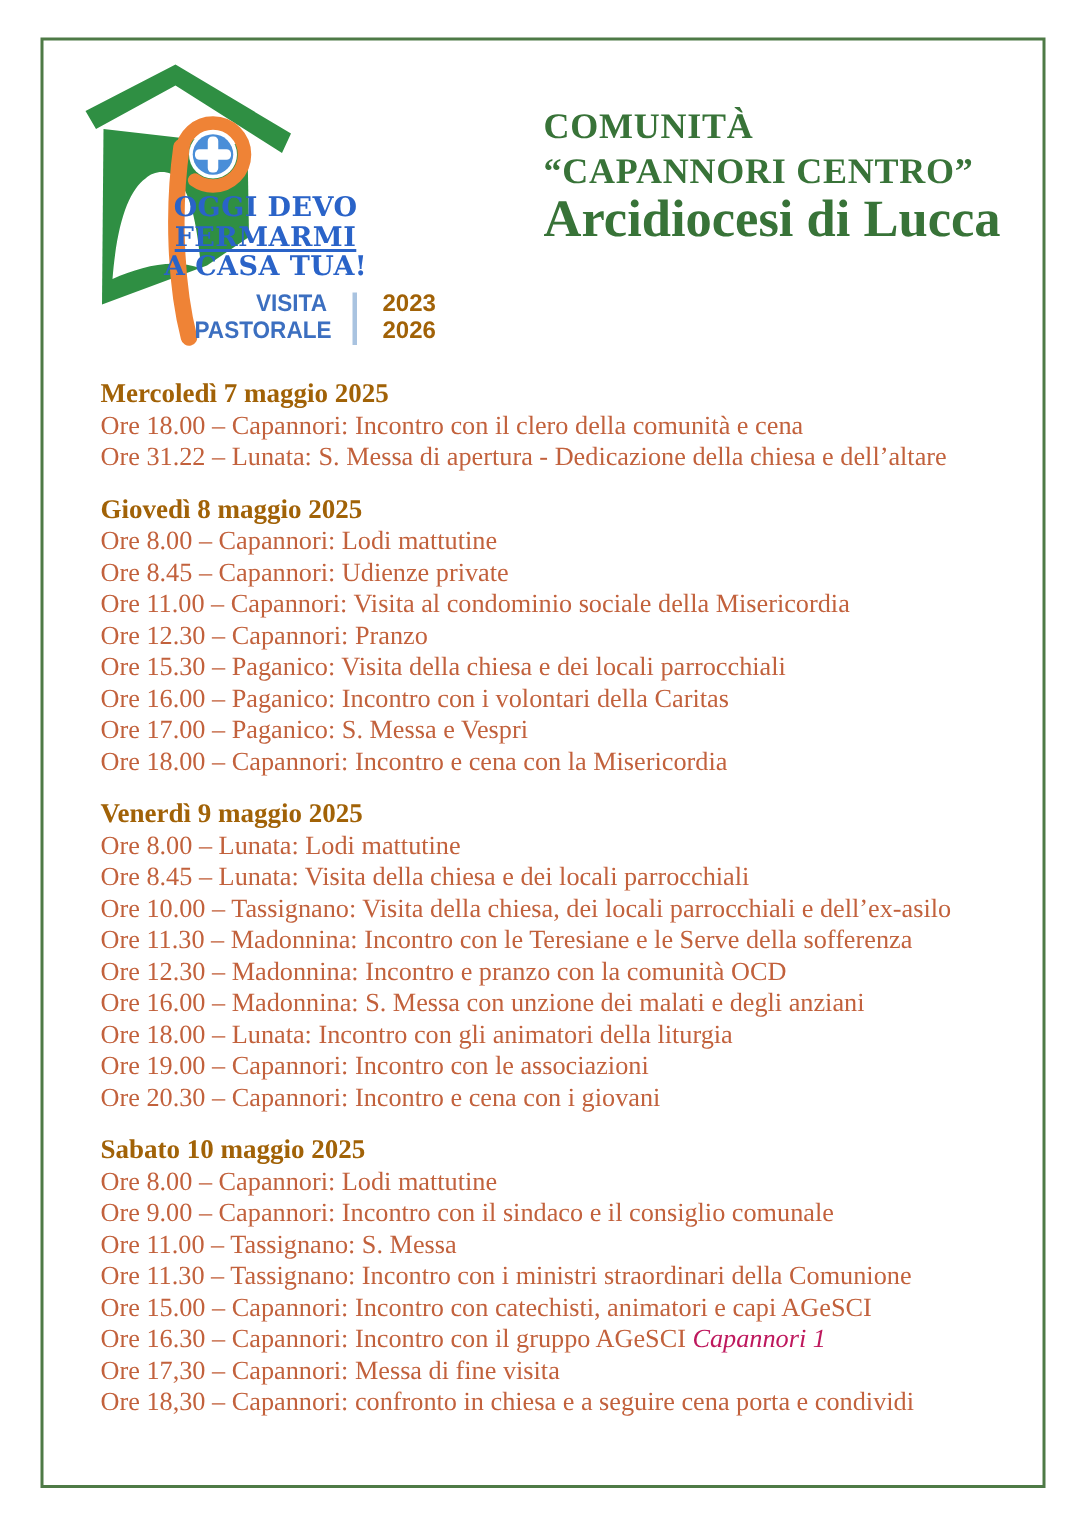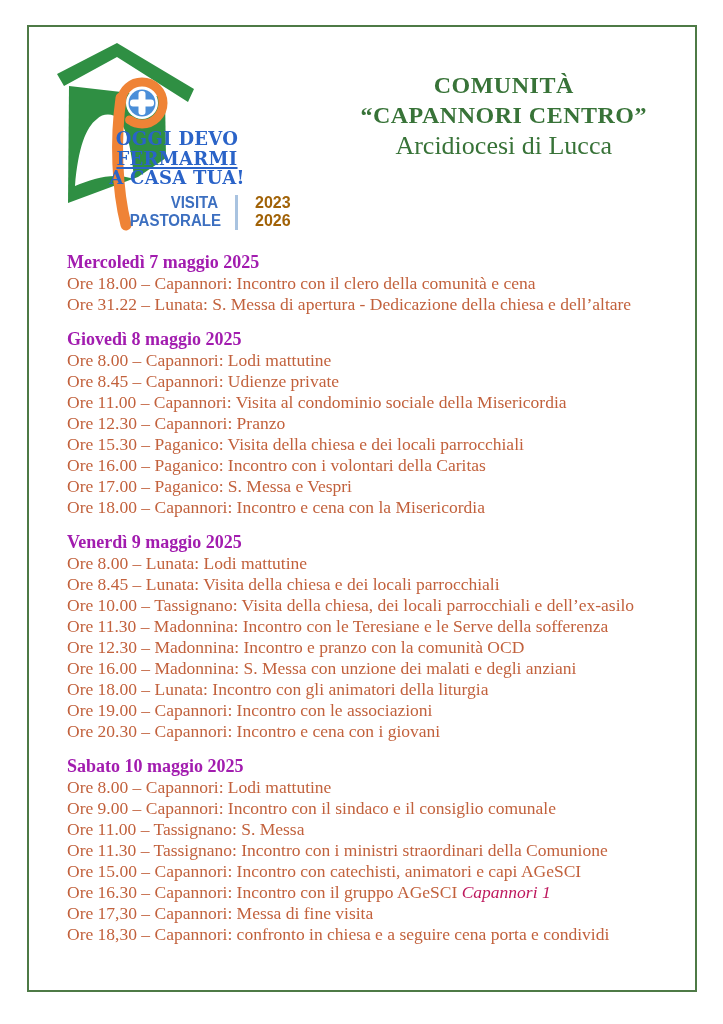--- a/index.html
+++ b/index.html
@@ -15,28 +15,28 @@
                white-space:nowrap;}
   .slogan-line.u{text-decoration:underline;text-decoration-thickness:2px;text-underline-offset:2px;}
   .visita{position:absolute;left:124px;top:194px;display:flex;align-items:center;gap:12px;}
   .v-words{width:94px;text-align:right;font-family:"Liberation Sans",sans-serif;
            font-weight:700;font-size:16px;line-height:18px;color:#3c6fc0;
            transform:scaleX(.94);transform-origin:right center;}
   .v-div{width:3px;height:35px;background:#a9c3e0;margin:0 5px;}
   .v-years{font-family:"Liberation Sans",sans-serif;font-weight:700;
            font-size:16px;line-height:18px;color:#a16207;}
   
-  .org{position:absolute;right:76px;top:70px;text-align:center;color:#387338;}
+  .org{position:absolute;right:56px;top:70px;text-align:left;color:#387338;}
   .org-caps{font-weight:700;font-size:24px;line-height:30px;letter-spacing:.5px;
             white-space:nowrap;}
-  .org-sub{font-weight:400;font-size:26px;line-height:32px;white-space:nowrap;}
+  .org-sub{font-weight:700;font-size:35px;line-height:32px;white-space:nowrap;}
   
   .schedule{position:absolute;left:67px;top:252px;right:38px;}
   .day{margin:0 0 14px 0;}
-  .day h3{margin:0;font-size:18px;line-height:21px;font-weight:700;color:#a21caf;}
+  .day h3{margin:0;font-size:18px;line-height:21px;font-weight:700;color:#a16207;}
   .day p{margin:0;font-size:17.5px;line-height:21px;font-weight:400;color:#c2613c;
          white-space:nowrap;}
   .day p em{font-style:italic;color:#be185d;}
 </style>
 </head>
 <body>
 
 <div class="frame"></div>
 
 <svg class="logo-svg" viewBox="0 0 145 195" aria-hidden="true">

